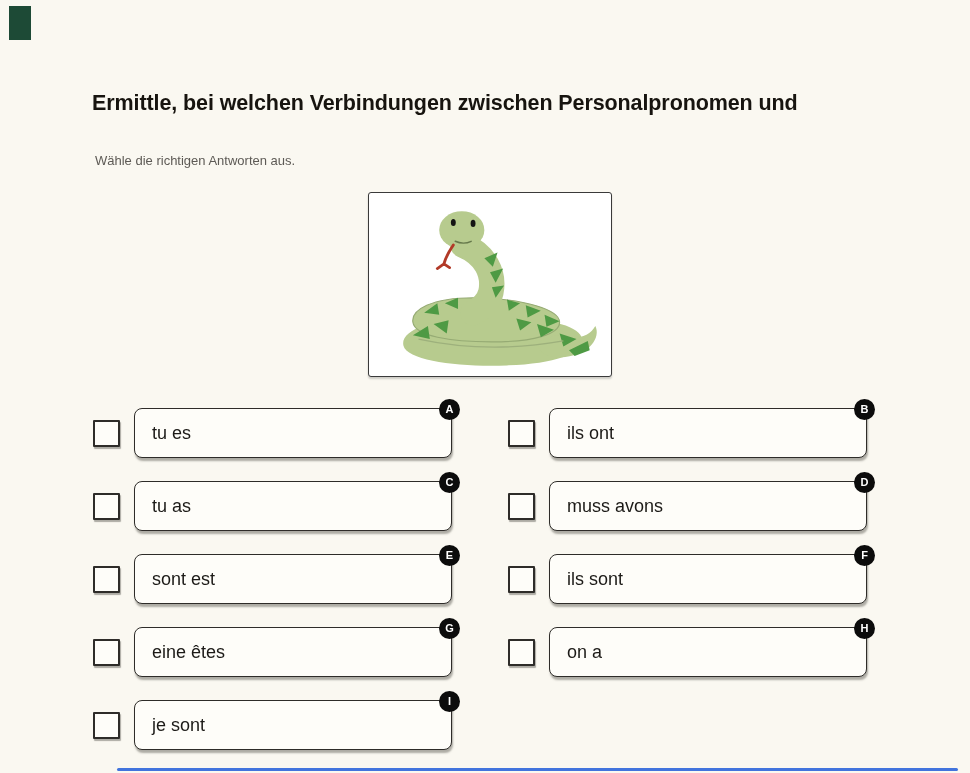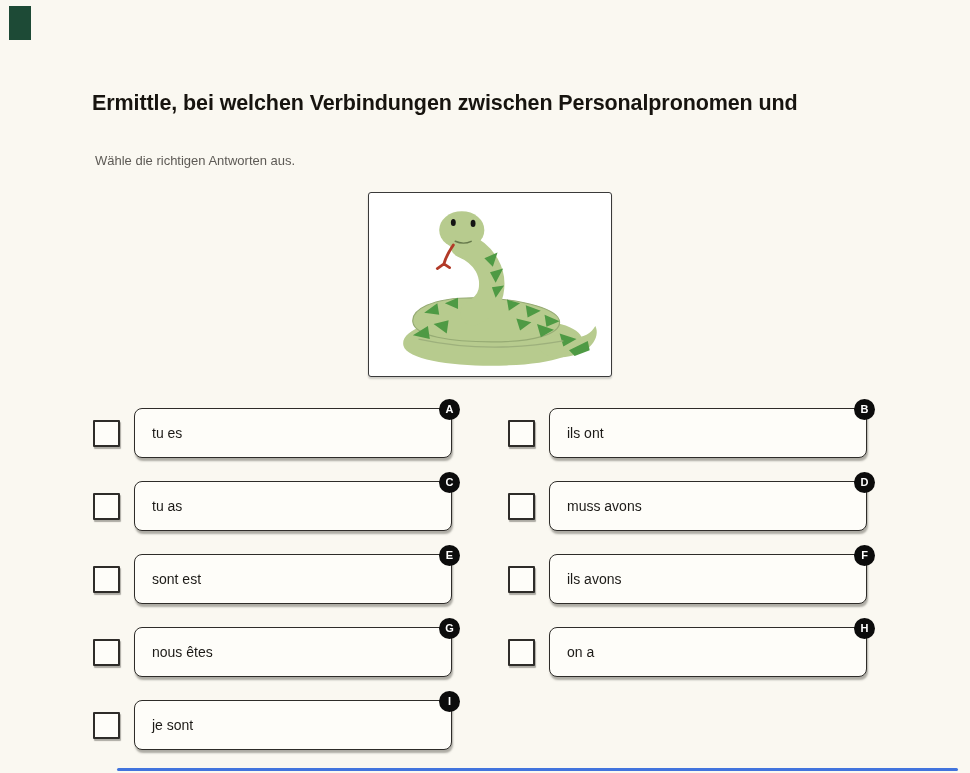--- a/index.html
+++ b/index.html
@@ -39,21 +39,21 @@
     border-radius:1px;box-shadow:1px 2px 1px var(--shadow,rgba(110,108,100,0.55));
     cursor:pointer;
   }
   .answer-box{
     position:relative;height:50px;width:318px;box-sizing:border-box;
     background:var(--boxbg,#fefdf9);border:1.5px solid var(--border,#2e2c29);
     border-radius:8px;display:flex;align-items:center;padding-left:17px;
     box-shadow:1px 3px 2px var(--shadow,rgba(110,108,100,0.55));
     cursor:pointer;
   }
-  .answer-label{font-size:14px;color:#1c1a17;}
+  .answer-label{font-size:18px;color:#1c1a17;}
   .badge{
     position:absolute;right:-9px;top:-10px;width:21px;height:21px;
     background:var(--badge,#0c0c0c);color:var(--badgetext,#fff);
     border-radius:50%;display:flex;align-items:center;justify-content:center;
     font-size:11px;font-weight:700;line-height:1;
   }
   .progress-line{
     position:absolute;left:117px;top:768px;width:841px;height:3px;
     background:var(--blue,#4274dd);border-radius:2px;cursor:pointer;
   }
@@ -137,29 +137,29 @@
   <span class="checkbox"></span>
   <div class="answer-box">
     <span class="answer-label">sont est</span>
     <span class="badge">E</span>
   </div>
 </div>
 
 <div class="option" style="left:508px;top:554px">
   <span class="checkbox"></span>
   <div class="answer-box">
-    <span class="answer-label">ils avons</span>
+    <span class="answer-label">ils sont</span>
     <span class="badge">F</span>
   </div>
 </div>
 
 <div class="option" style="left:93px;top:627px">
   <span class="checkbox"></span>
   <div class="answer-box">
-    <span class="answer-label">nous êtes</span>
+    <span class="answer-label">eine êtes</span>
     <span class="badge">G</span>
   </div>
 </div>
 
 <div class="option" style="left:508px;top:627px">
   <span class="checkbox"></span>
   <div class="answer-box">
     <span class="answer-label">on a</span>
     <span class="badge">H</span>
   </div>

